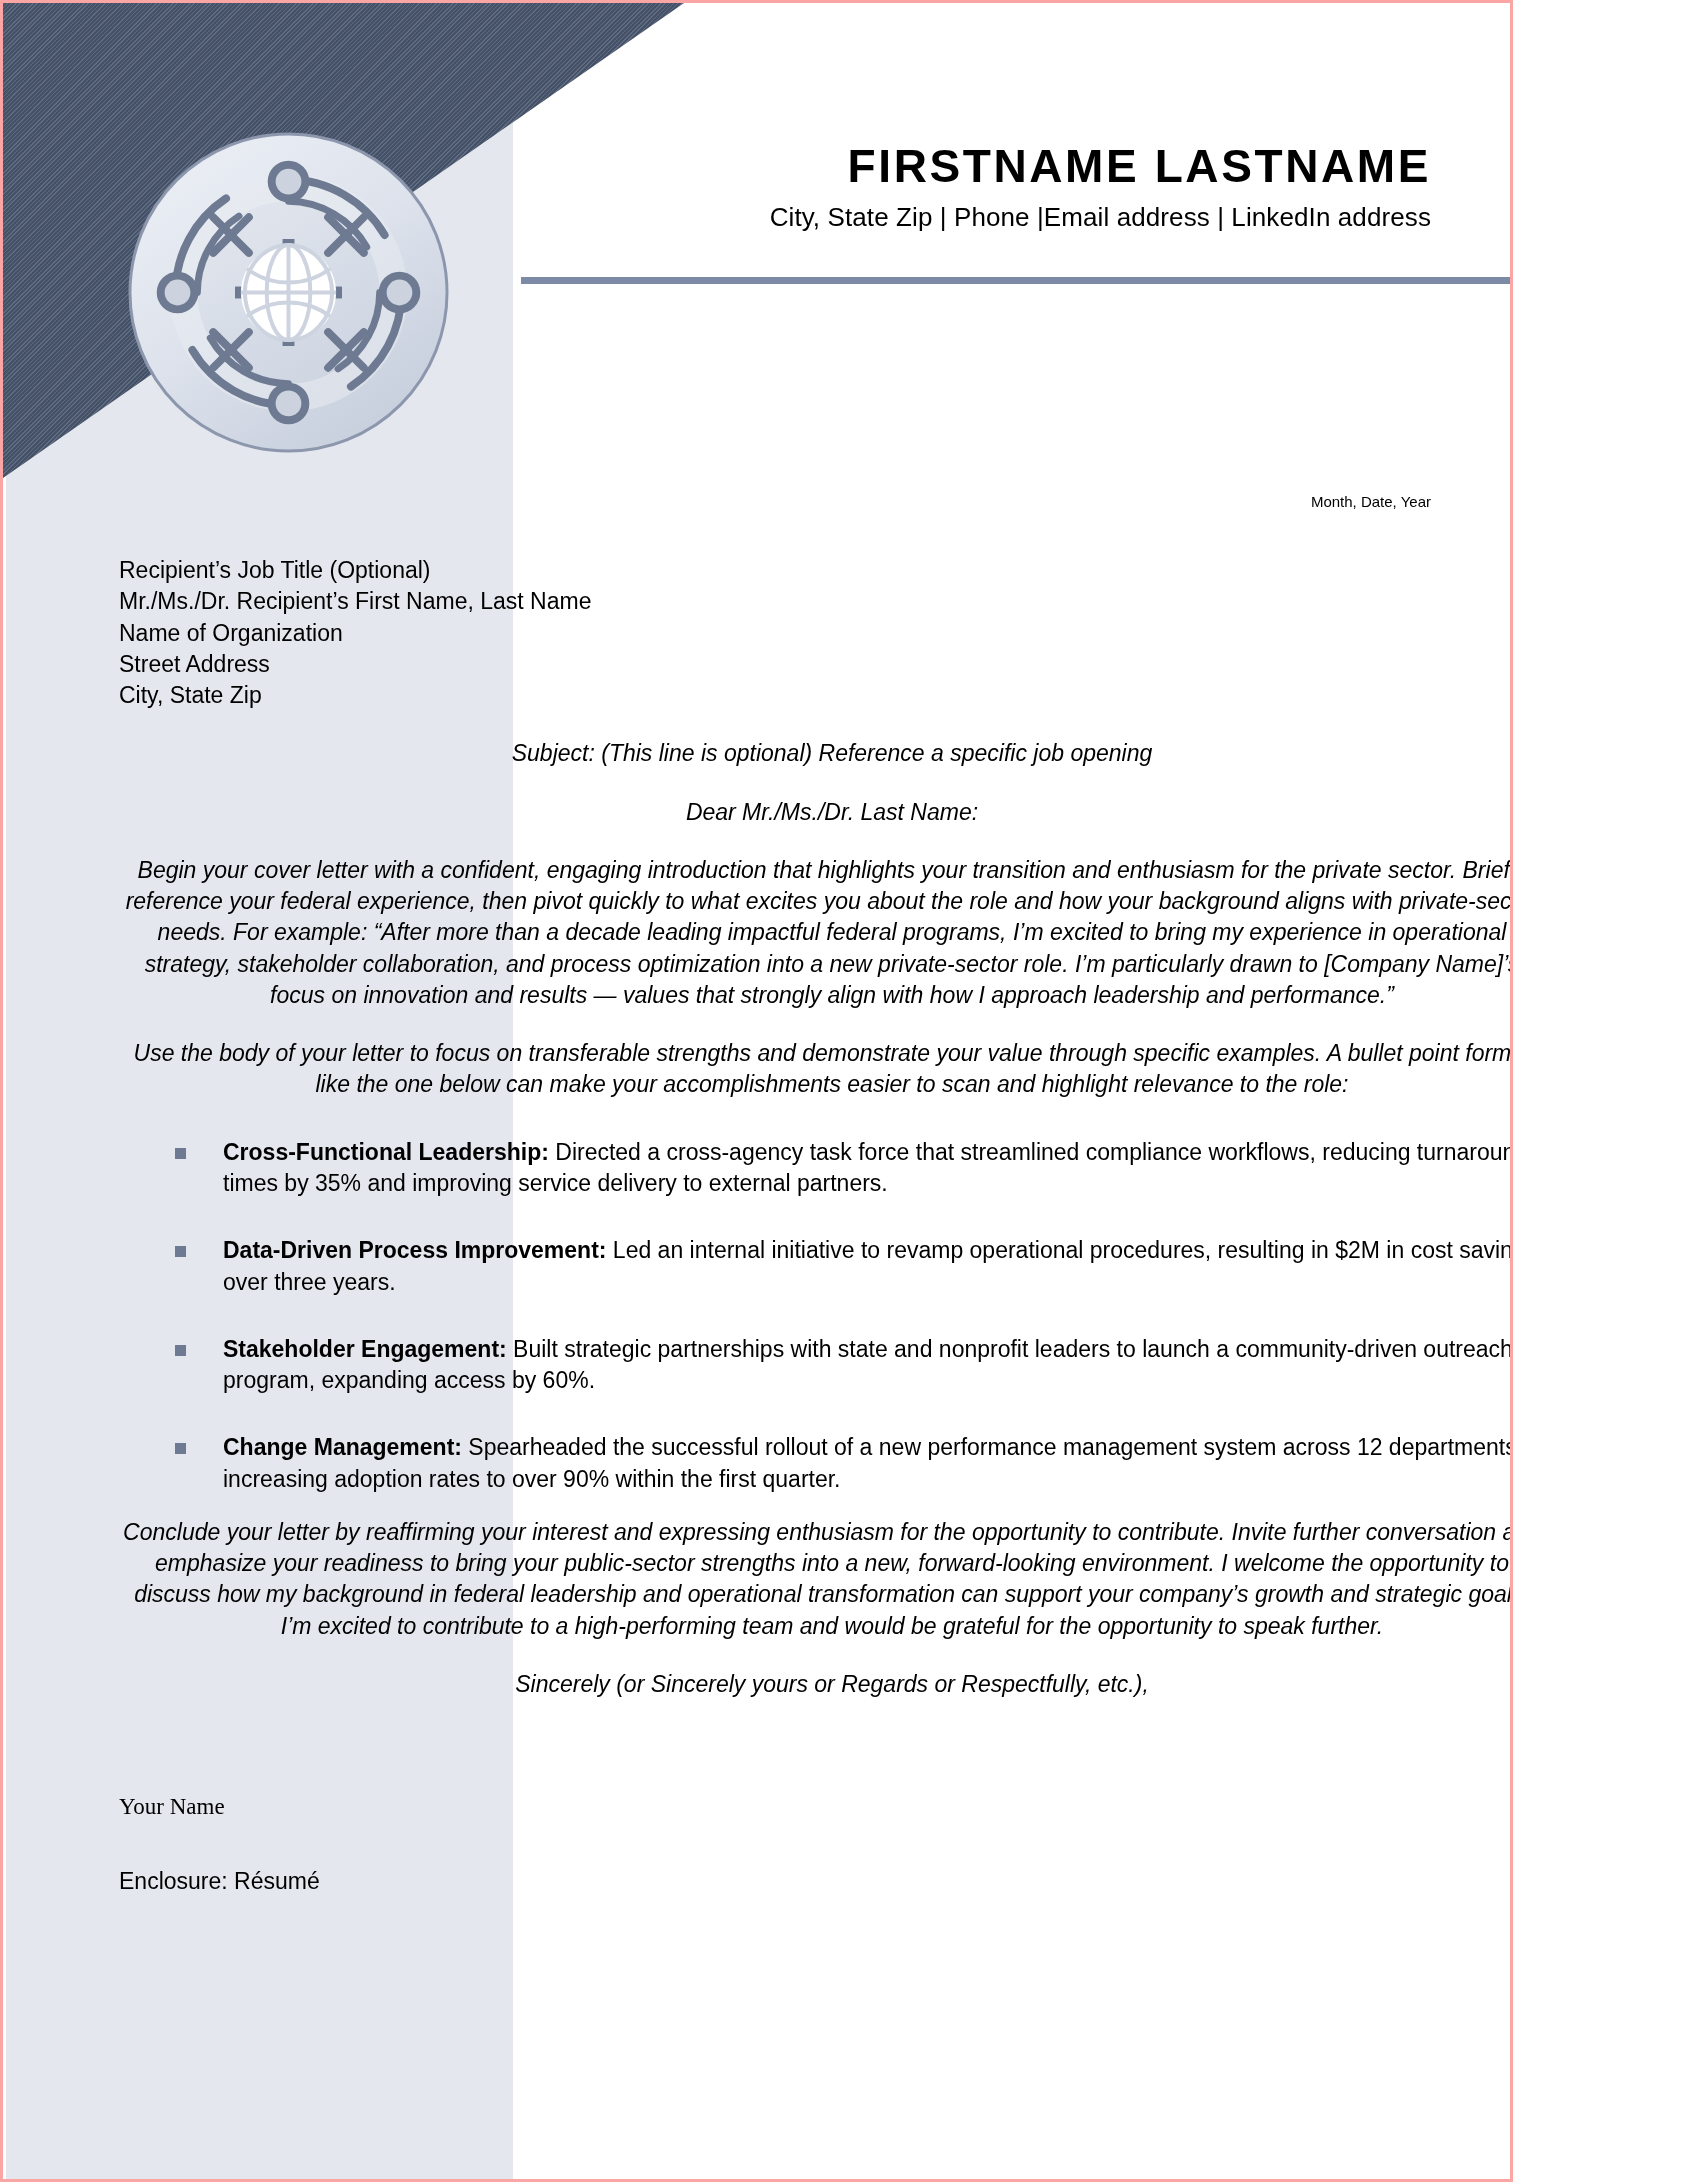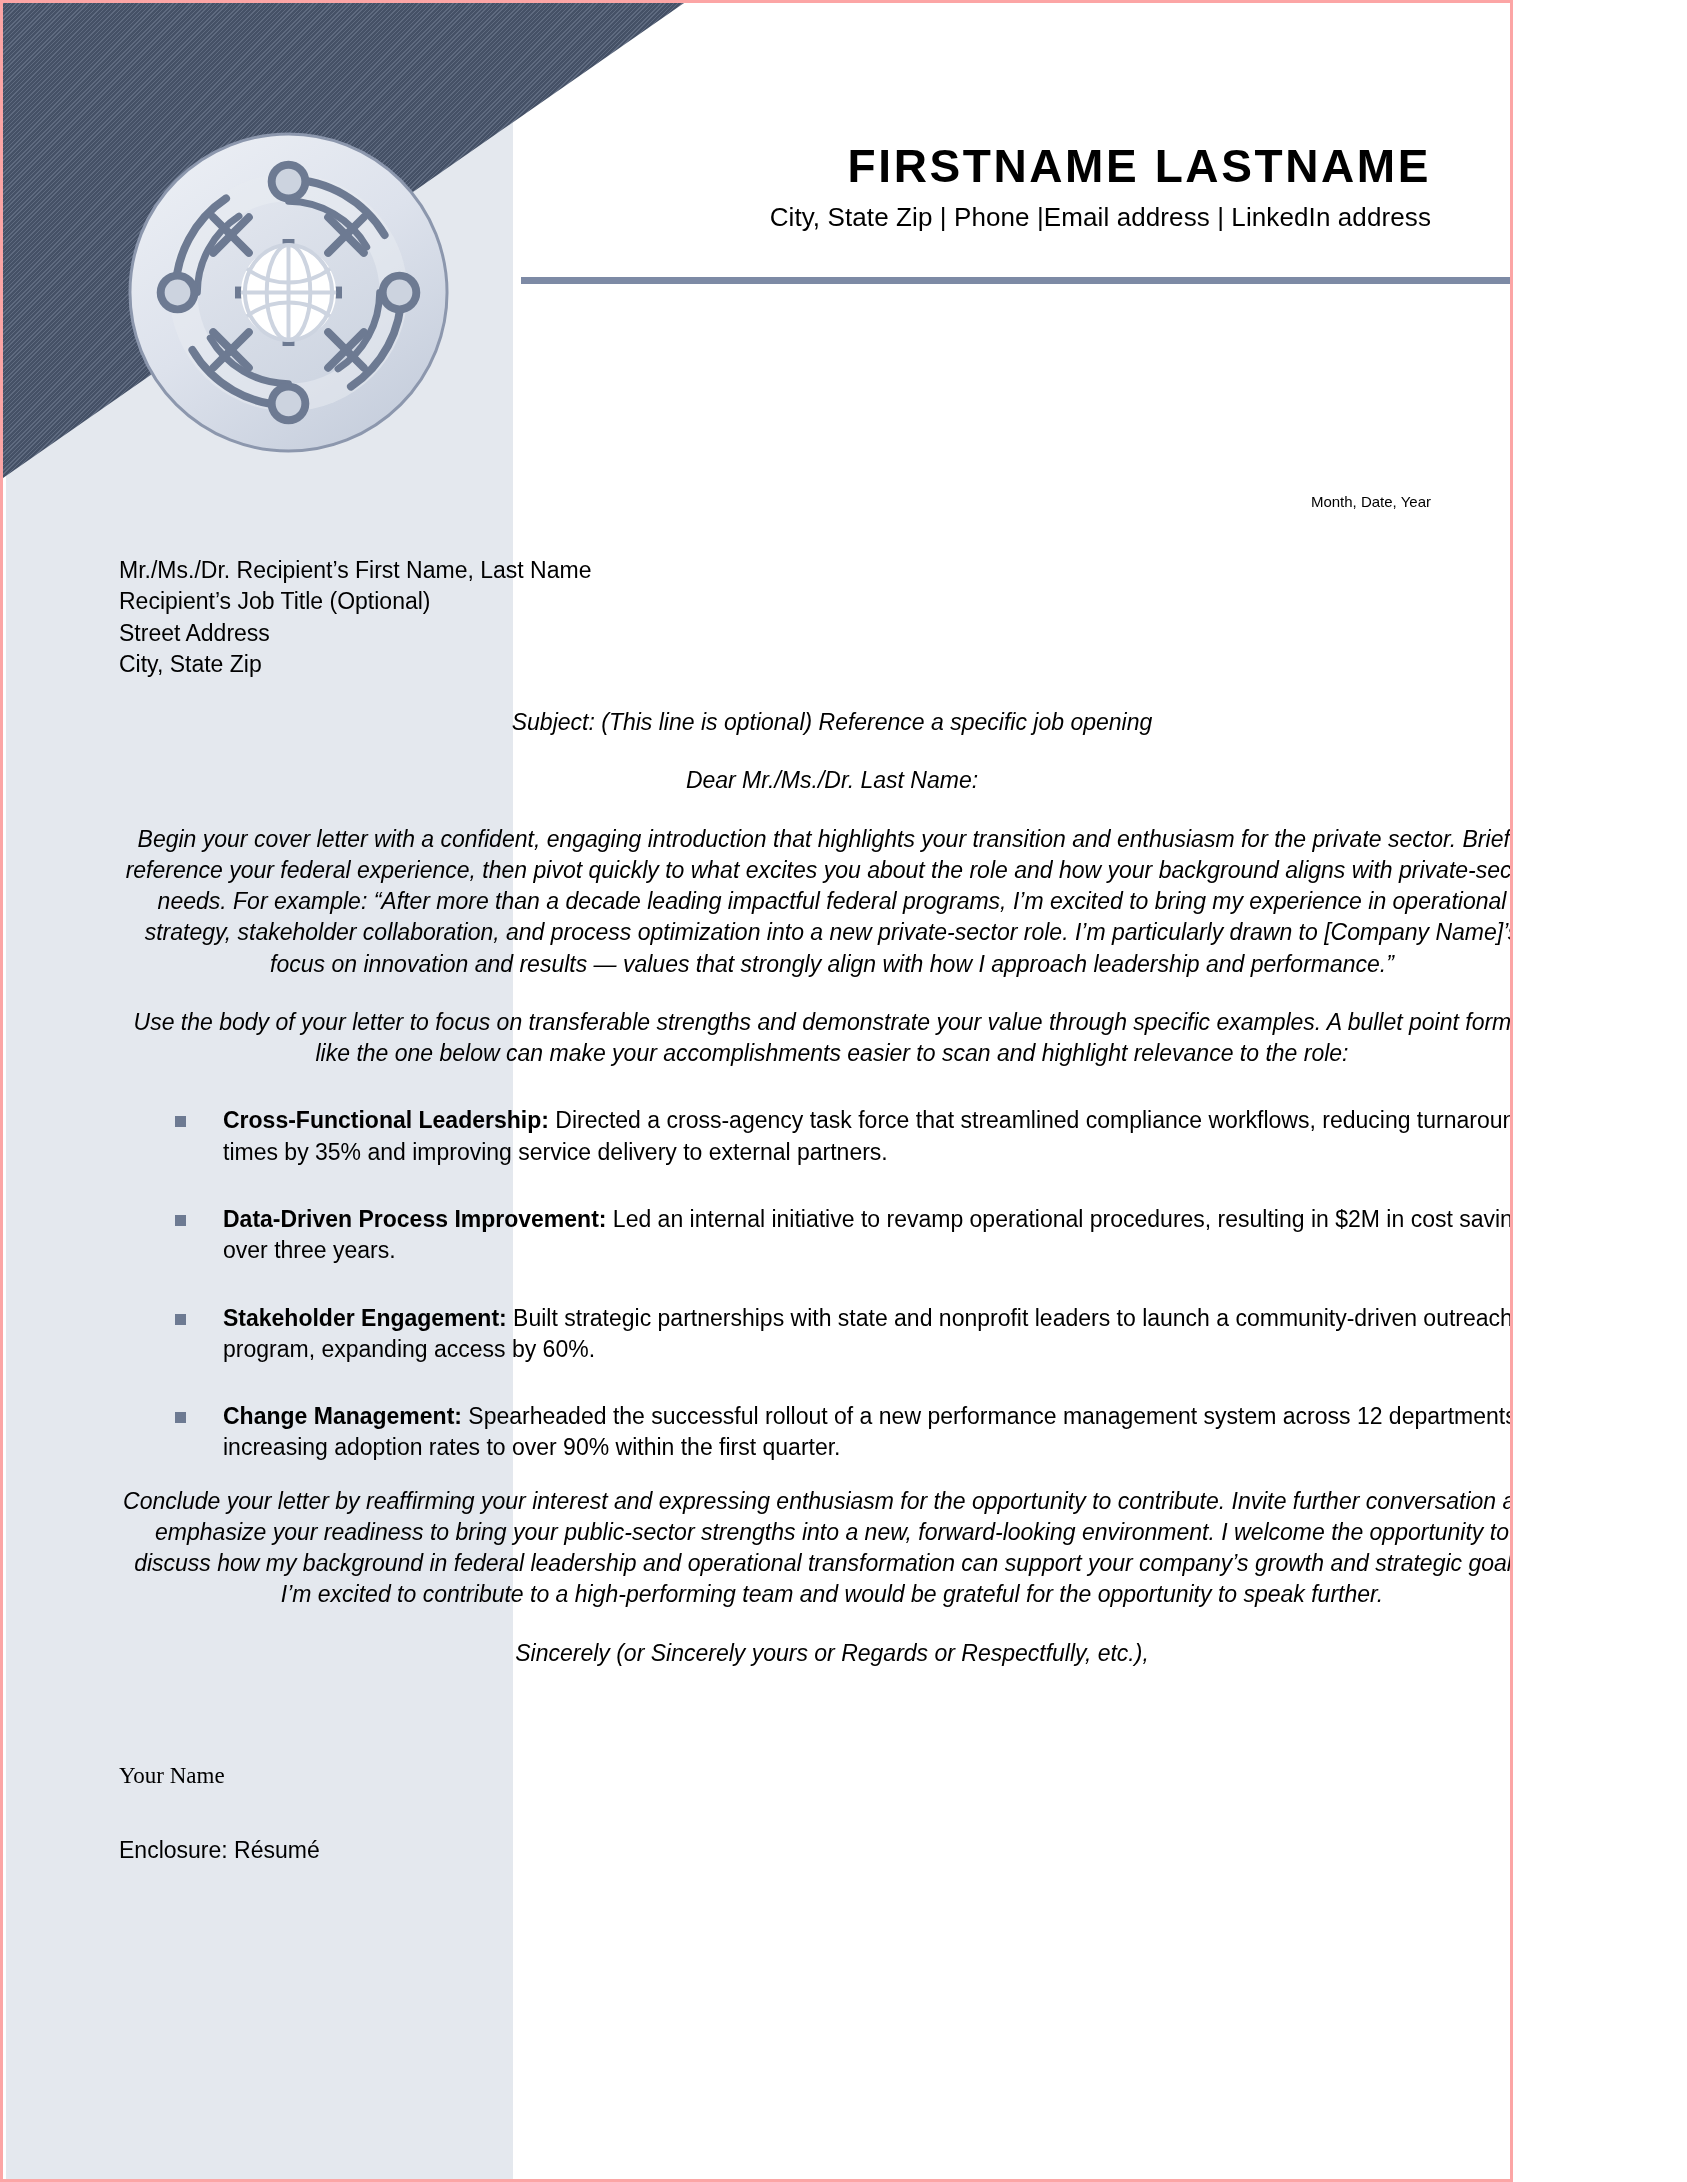--- a/index.html
+++ b/index.html
@@ -219,22 +219,23 @@
     <div class="contact">City, State Zip | Phone |Email address |  LinkedIn address</div>
   </div>
 
   <div class="rule"></div>
 
   <div class="date-line">Month, Date, Year</div>
 
   <div class="letter">
 
     <div class="block">
+      <div class="addr-line">Recipient’s Job Title (Optional)</div>
       <div class="addr-line">Mr./Ms./Dr. Recipient’s First Name, Last Name</div>
-      <div class="addr-line">Recipient’s Job Title (Optional)</div>
+      <div class="addr-line">Name of Organization</div>
       <div class="addr-line">Street Address</div>
       <div class="addr-line">City, State Zip</div>
     </div>
 
     <div class="para">Subject: (This line is optional) Reference a specific job opening</div>
 
     <div class="para">Dear Mr./Ms./Dr. Last Name:</div>
 
     <div class="para">Begin your cover letter with a confident, engaging introduction that highlights your transition and enthusiasm for the private sector. Briefly reference your federal experience, then pivot quickly to what excites you about the role and how your background aligns with private-sector needs. For example: “After more than a decade leading impactful federal programs, I’m excited to bring my experience in operational strategy, stakeholder collaboration, and process optimization into a new private-sector role. I’m particularly drawn to [Company Name]’s focus on innovation and results — values that strongly align with how I approach leadership and performance.”</div>
 

